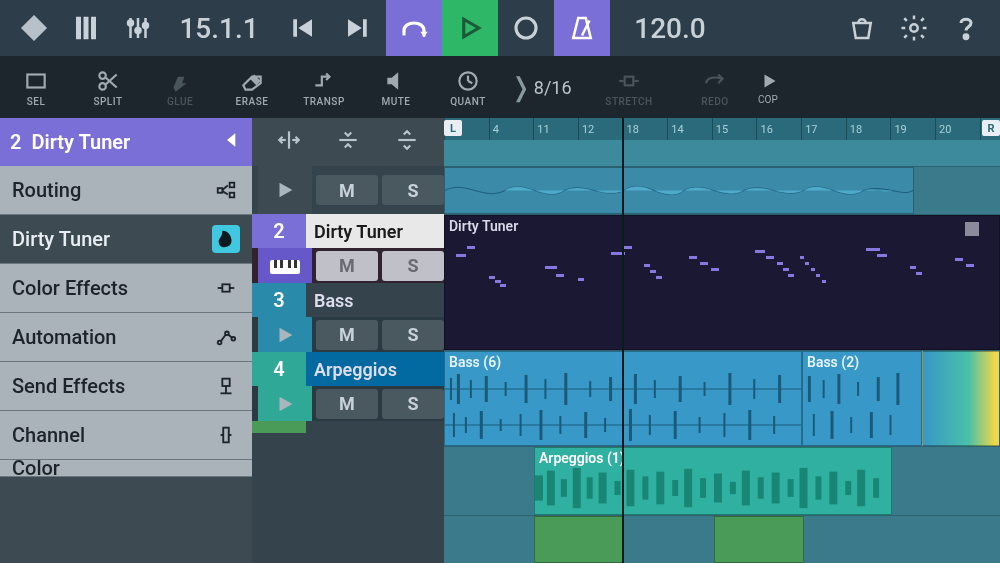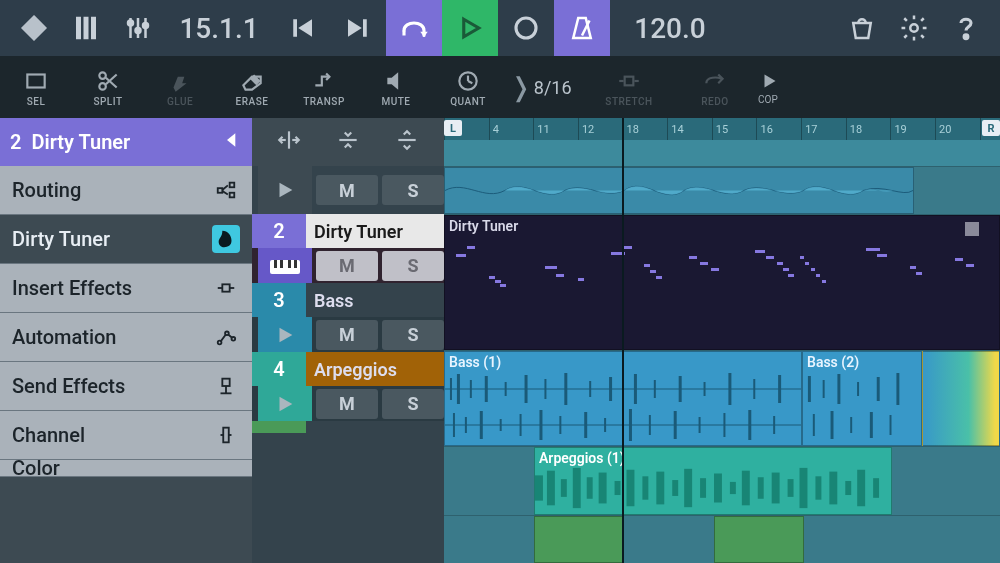--- a/index.html
+++ b/index.html
@@ -64,21 +64,21 @@
 .track.t2 .tr-num { background:#7a6fd6; color:#fff;}
 .track.t2 .tr-name { background:#e8e8e8; color:#1a1a1a;}
 .track.t2 .tr-icon { background:#6658c8;}
 .track.t2 .ms-btn { background:#c0c0c8; color:#6a6a72;}
 .track.t3 { background:#2a3a42;}
 .track.t3 .tr-num { background:#2a8aaa; color:#fff;}
 .track.t3 .tr-name { background:#34434c; color:#dde;}
 .track.t3 .tr-icon { background:#2a8aaa;}
 .track.t4 { background:#2a3a42;}
 .track.t4 .tr-num { background:#2fa898; color:#fff;}
-.track.t4 .tr-name { background:#a16207; color:#dde;}
+.track.t4 .tr-name { background:#0369a1; color:#dde;}
 .track.t4 .tr-icon { background:#2fa898;}
 .track.t5 { background:#2a3a42; height:12px; overflow:hidden;}
 .track.t5 .tr-num { background:#4a9a58;}
 .track.t5 .tr-name { background:#34434c;}
 .track .play-tri { fill:#aab6be;}
 
 
 .arrange { flex: 1; background: #3a7a8a; position: relative; overflow: hidden; }
 .ruler { height: 22px; background: #2a6a7a; position: relative; display:flex; font-size:11px; color:#a8d0d8;}
 .ruler .bar { flex:1; border-left:1px solid rgba(0,0,0,.3); padding-left:3px; display:flex; align-items:center;}
@@ -301,21 +301,21 @@
     </div>
     <div class="insp-row active">
       <span>Dirty Tuner</span>
       <span class="ic">
           <svg viewBox="0 0 24 24" fill="currentColor">
             <path d="M8 3 C14 3 18 8 18 14 C18 19 14 21 10 21 C6 21 4 18 4 15 C4 11 8 10 8 3 Z"></path>
           </svg>
         </span>
     </div>
     <div class="insp-row">
-      <span>Insert Effects</span>
+      <span>Color Effects</span>
       <span class="ic">
           <svg viewBox="0 0 24 24" fill="none" stroke="currentColor" stroke-width="2">
             <line x1="3" y1="12" x2="8" y2="12"></line>
             <rect x="8" y="8" width="8" height="8"></rect>
             <line x1="16" y1="12" x2="21" y2="12"></line>
           </svg>
         </span>
     </div>
     <div class="insp-row">
       <span>Automation</span>
@@ -528,21 +528,21 @@
           <div class="n" style="left:84%;top:30px;width:6px"></div>
           <div class="n" style="left:85%;top:36px;width:6px"></div>
           <div class="n" style="left:92%;top:22px;width:8px"></div>
           <div class="n" style="left:94%;top:28px;width:8px"></div>
         </div>
       </div>
     </div>
 
     <div class="lane l3">
       <div class="clip bass1">
-        <div class="cname">Bass (1)</div>
+        <div class="cname">Bass (6)</div>
         <div class="wave" style="top:20px;height:34px;">
             <svg viewBox="0 0 358 34" preserveAspectRatio="none">
               <path d="M0 17 L358 17" stroke="#1a5a78"></path>
               <g fill="#1a5a78">
                 <rect x="5" y="6" width="2" height="22"></rect>
                 <rect x="12" y="2" width="3" height="30"></rect>
                 <rect x="25" y="8" width="2" height="18"></rect>
                 <rect x="40" y="4" width="3" height="26"></rect>
                 <rect x="60" y="10" width="2" height="14"></rect>
                 <rect x="80" y="3" width="3" height="28"></rect>

